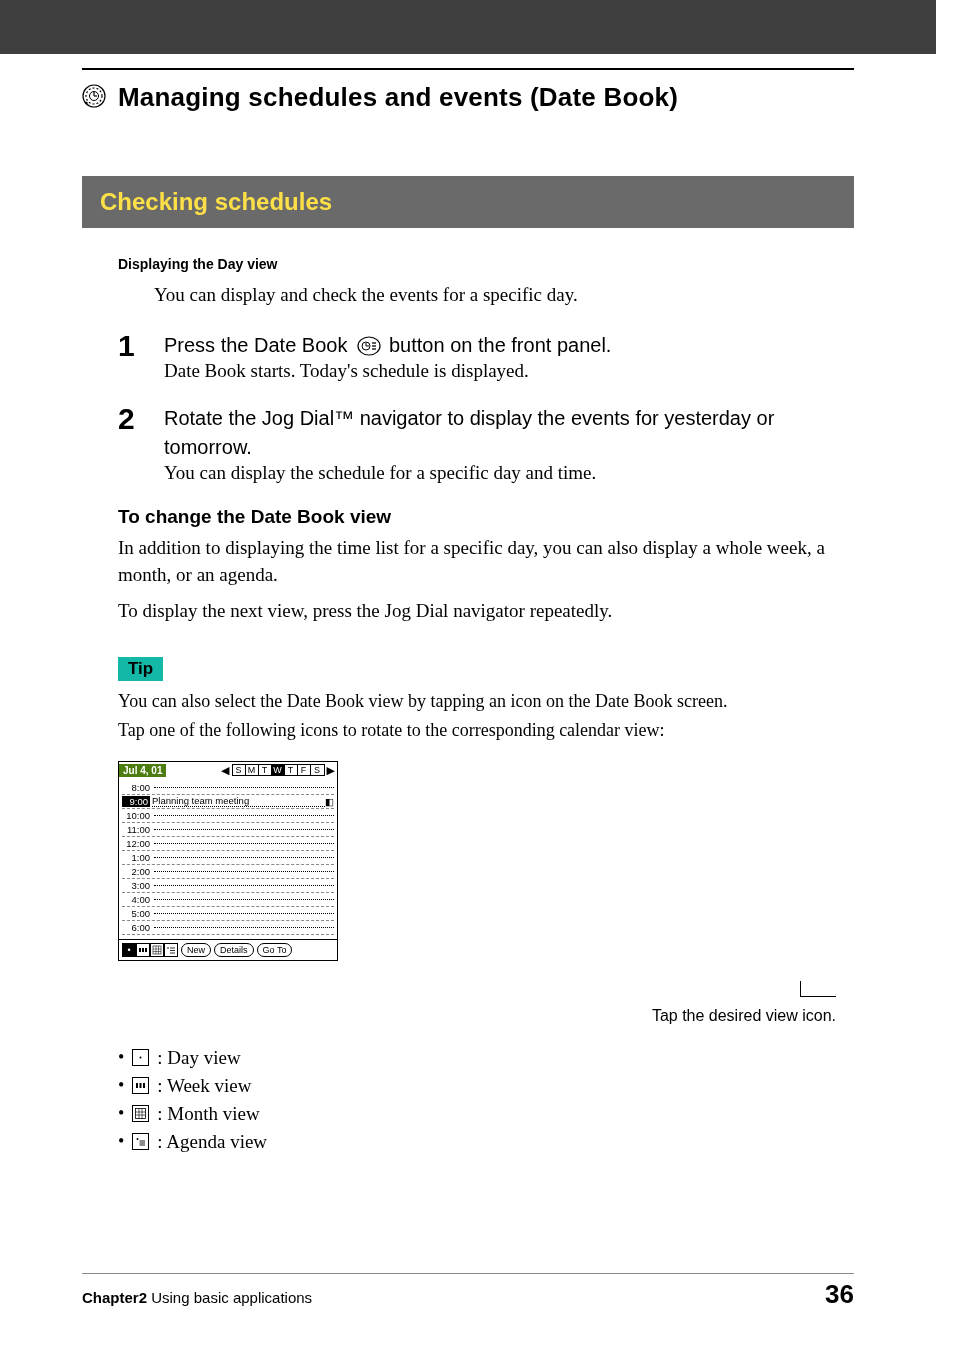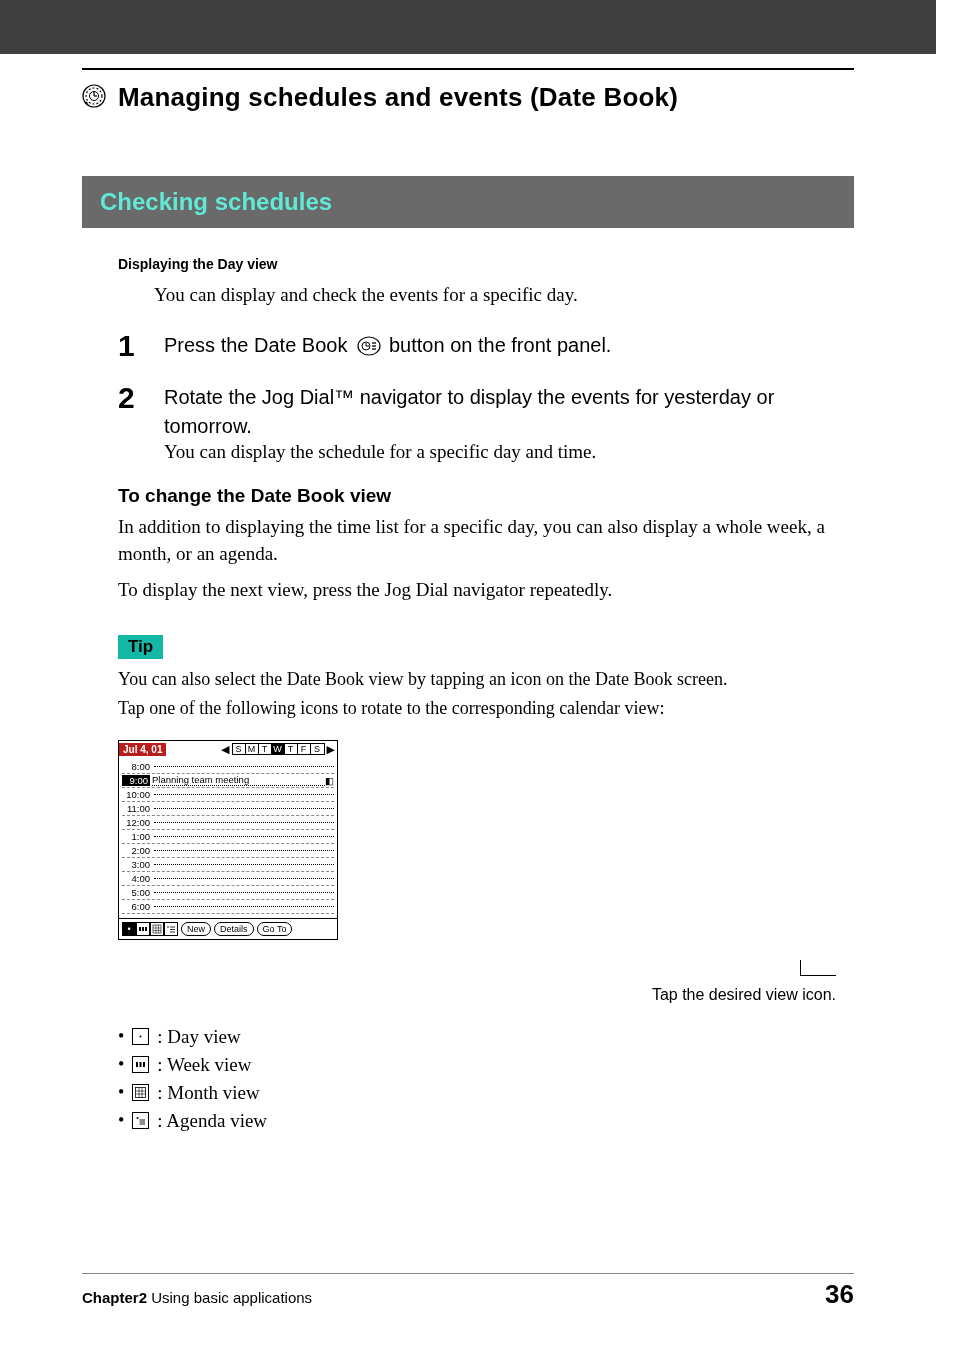--- a/index.html
+++ b/index.html
@@ -5,21 +5,21 @@
   * { box-sizing: border-box; margin: 0; padding: 0; }
   html, body { width: 954px; height: 1352px; background: #fff; font-family: Georgia, 'Times New Roman', serif; color: #000; }
   .page { width: 936px; height: 1352px; position: relative; }
   .top-bar { position: absolute; top: 0; left: 0; right: 0; height: 54px; background: #3f3f3f; }
   .hr1 { position: absolute; top: 68px; left: 82px; right: 82px; height: 2px; background: #000; }
 
   .app-title-row { position: absolute; top: 82px; left: 82px; display: flex; align-items: center; gap: 12px; }
   .app-title { font-family: Arial, Helvetica, sans-serif; font-weight: 900; font-size: 26px; letter-spacing: 0.2px; }
 
   .section-band { position: absolute; top: 176px; left: 82px; right: 82px; height: 52px; background: #6a6a6a; display: flex; align-items: center; padding-left: 18px; }
-  .section-band span { color: #5eead4; font-family: Arial, Helvetica, sans-serif; font-weight: 700; font-size: 24px; }
+  .section-band span { color: #fde047; font-family: Arial, Helvetica, sans-serif; font-weight: 700; font-size: 24px; }
 
   .body { position: absolute; top: 256px; left: 118px; right: 100px; }
   .h3 { font-family: Arial, Helvetica, sans-serif; font-weight: 700; font-size: 14px; margin-bottom: 10px; }
   .para { font-family: Georgia, 'Times New Roman', serif; font-size: 19px; line-height: 1.4; margin-bottom: 16px; margin-left: 36px; }
 
   .steps { margin-top: 22px; }
   .step { display: flex; gap: 16px; margin-bottom: 22px; }
   .step-num { font-family: Arial, Helvetica, sans-serif; font-weight: 900; font-size: 30px; width: 30px; line-height: 1; }
   .step-body { flex: 1; }
   .step-head { font-family: Arial, Helvetica, sans-serif; font-size: 20px; line-height: 1.45; margin-bottom: 6px; display: inline; }
@@ -29,21 +29,21 @@
 
   .h4 { font-family: Arial, Helvetica, sans-serif; font-weight: 700; font-size: 19px; margin-top: 10px; margin-bottom: 6px; }
   .block-para { font-family: Georgia, 'Times New Roman', serif; font-size: 19px; line-height: 1.45; margin-bottom: 8px; }
 
   .tip-label { display: inline-block; background: #14b8a6; font-family: Arial, Helvetica, sans-serif; font-weight: 700; font-size: 17px; padding: 2px 10px; margin-top: 24px; margin-bottom: 8px; }
   .tip-para { font-family: Georgia, 'Times New Roman', serif; font-size: 18px; line-height: 1.4; margin-bottom: 4px; }
 
   .screenshot-wrap { margin-top: 18px; }
   .palm-screen { width: 220px; border: 1px solid #000; font-family: Arial, Helvetica, sans-serif; font-size: 10px; background: #fff; }
   .palm-header { display:flex; align-items:center; height: 17px; }
-  .palm-date { background: #b91c1c; color: #fff; padding: 1px 4px; font-weight: 700; font-size: 10px; }
+  .palm-date { background: #4d7c0f; color: #fff; padding: 1px 4px; font-weight: 700; font-size: 10px; }
   .palm-spacer { flex: 1; }
   .palm-days { display:flex; border:1px solid #000; }
   .palm-days span { width: 13px; text-align:center; border-right:1px solid #000; font-size:9px; }
   .palm-days span:last-child { border-right:none; }
   .palm-days .act { background:#000; color:#fff; }
   .palm-arrow { font-size: 11px; padding: 0 2px; }
   .palm-rows { padding: 2px 3px 4px 3px; }
   .palm-row { display:flex; align-items:center; border-bottom:1px dashed #888; height: 14px; font-size:9.5px; }
   .palm-row .t { width: 28px; text-align:right; margin-right:4px; }
   .palm-row .ev { flex:1; border-bottom:1px dotted #000; }
@@ -110,20 +110,21 @@
               <ellipse cx="12" cy="10" rx="11" ry="9" fill="none" stroke="#000" stroke-width="1.2"></ellipse>
               <circle cx="9" cy="10" r="4" fill="none" stroke="#000" stroke-width="1"></circle>
               <line x1="9" y1="10" x2="9" y2="7" stroke="#000" stroke-width="1"></line>
               <line x1="9" y1="10" x2="12" y2="10" stroke="#000" stroke-width="1"></line>
               <line x1="15" y1="7" x2="19" y2="7" stroke="#000" stroke-width="1.3"></line>
               <line x1="15" y1="10" x2="19" y2="10" stroke="#000" stroke-width="1.3"></line>
               <line x1="15" y1="13" x2="19" y2="13" stroke="#000" stroke-width="1.3"></line>
             </svg>
           </span>
           <span class="step-head"> button on the front panel.</span>
+          <div class="step-sub">Date Book starts. Today's schedule is displayed.</div>
         </div>
       </div>
 
       <div class="step">
         <div class="step-num">2</div>
         <div class="step-body">
           <div class="step-head">Rotate the Jog Dial™ navigator to display the events for yesterday or tomorrow.</div>
           <div class="step-sub">You can display the schedule for a specific day and time.</div>
         </div>
       </div>

